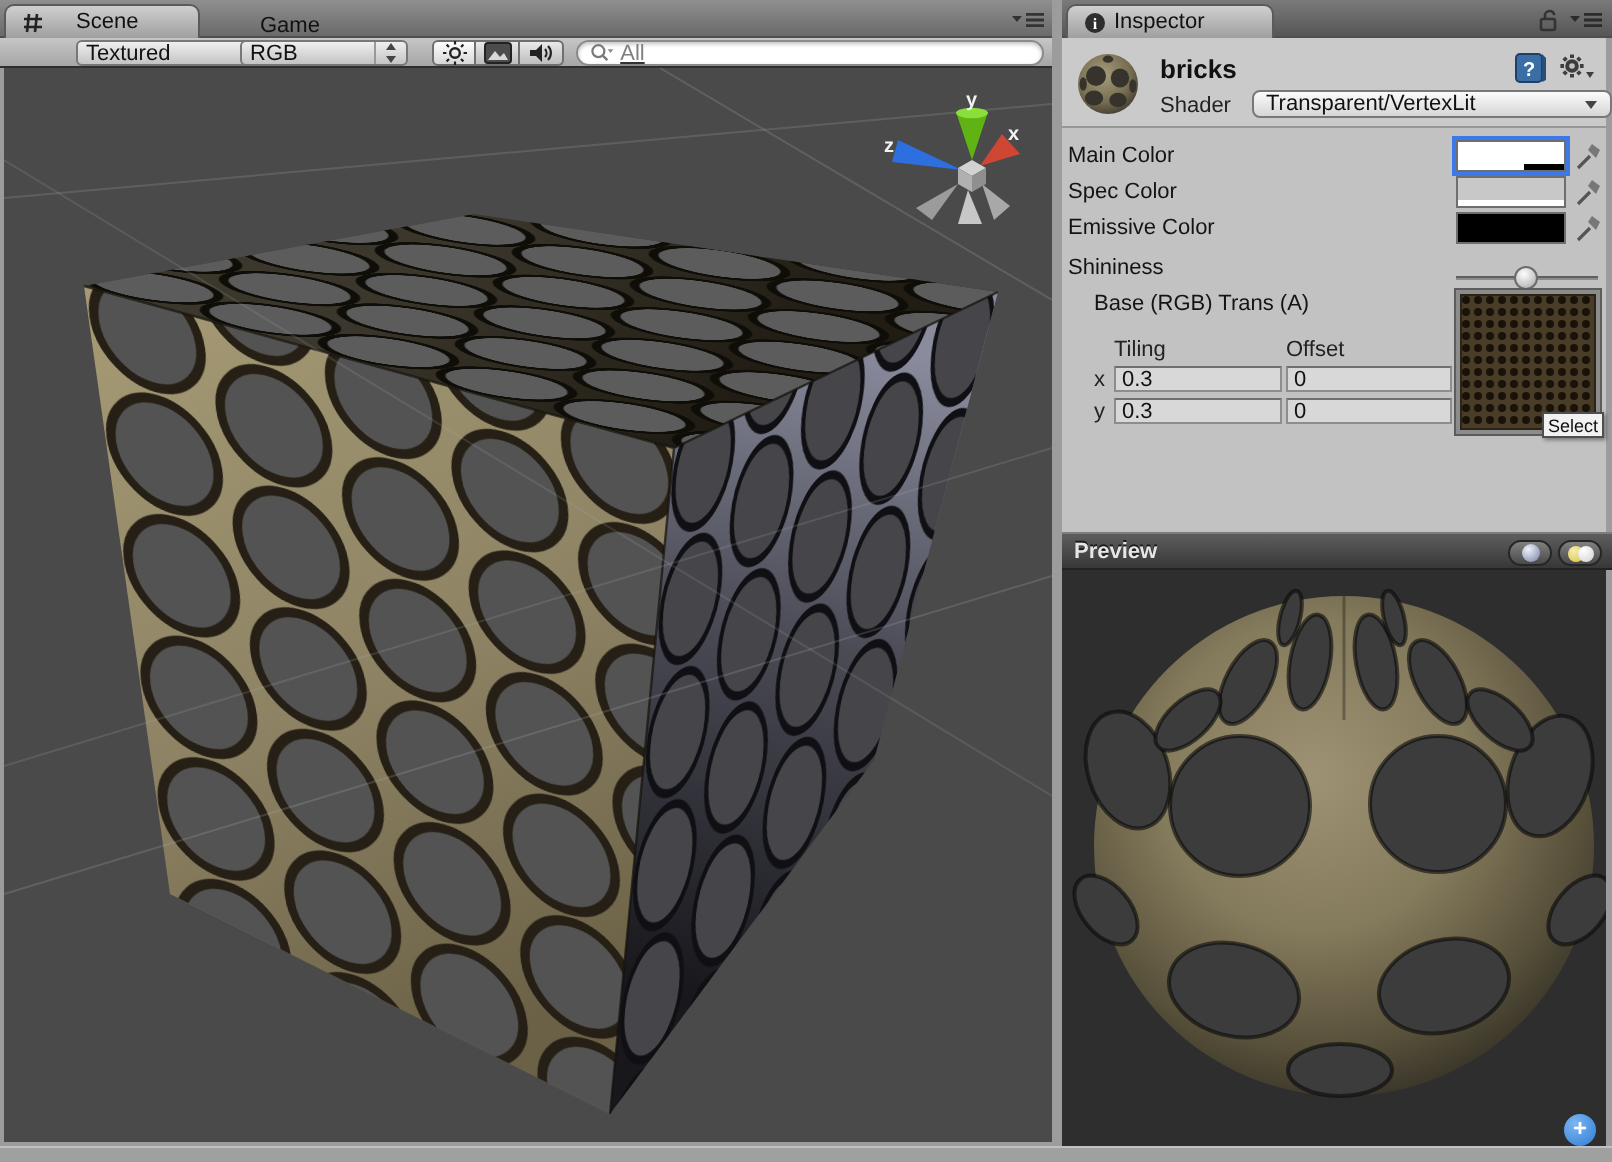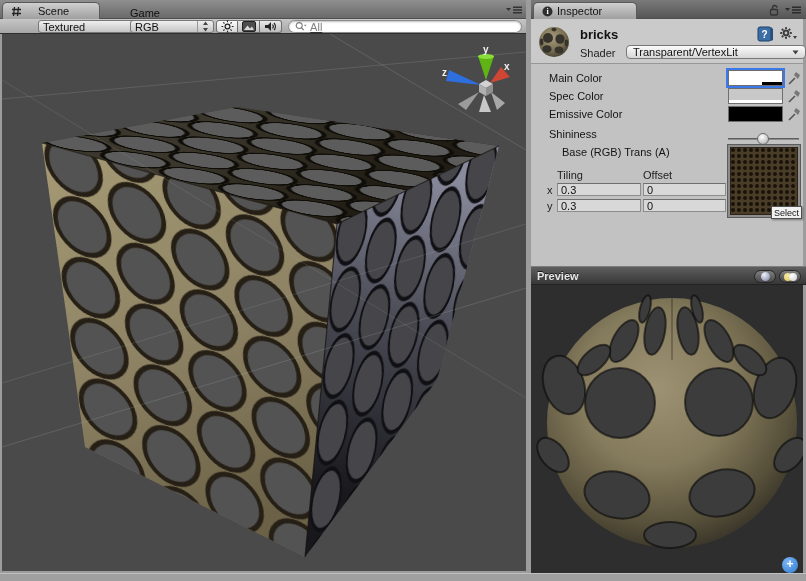--- a/index.html
+++ b/index.html
@@ -36,21 +36,21 @@
   #scene-viewport { position:absolute; left:2px; top:34px; width:524px; height:537px; background:#4a4a4a; }
   #inspector-tabstrip { left:531px; width:275px; background:linear-gradient(#7a7a7a,#565656); }
   #inspector-content { position:absolute; left:531px; top:19px; width:275px; height:247px; background:#c2c2c2; border-right:3px solid #9c9c9c; }
   #mat-header { position:absolute; left:0; top:0; width:272px; height:45px; background:#cacaca; border-bottom:1px solid #979797; }
   #mat-name { position:absolute; left:49px; top:8px; font-size:13px; font-weight:bold; color:#111; }
   #shader-label { position:absolute; left:49px; top:28px; color:#222; }
   #shader-popup { position:absolute; left:95px; top:26px; width:180px; height:14px; border:1px solid #787878; border-radius:4px;
     background:linear-gradient(#fbfbfb,#d6d6d6); display:flex; align-items:center; padding:0 6px; color:#111; }
   #shader-popup .dd { margin-left:auto; }
 
-  .prop-label { position:absolute; left:3px; color:#141414;margin-left:15px; }
+  .prop-label { position:absolute; left:3px; color:#141414; }
   .swatch { position:absolute; left:197px; width:55px; height:16px; border:1px solid #6e6e6e; }
   .swatch .alpha-bar { position:absolute; left:0; bottom:0; width:100%; height:3px; background:#000; }
   .swatch .alpha-fill { position:absolute; left:0; top:0; height:100%; background:#fff; }
   .swatch.focused { outline:2px solid #3c78e7; outline-offset:0px; }
   .dropper { position:absolute; left:256px; width:14px; height:16px; }
 
   #shininess-slider { position:absolute; left:197px; top:114px; width:71px; height:12px; }
   #shininess-slider .track { position:absolute; left:0; top:5px; width:100%; height:2px; background:#8b8b8b; border-top:1px solid #5f5f5f; }
   #shininess-slider .thumb { position:absolute; top:0; width:12px; height:12px; margin-left:-6px; border-radius:50%;
     background:radial-gradient(circle at 40% 30%, #fdfdfd, #c9c9c9 60%, #9d9d9d); border:1px solid #6b6b6b; }
@@ -111,21 +111,21 @@
 
   <div id="scene-toolbar">
     <div class="popup" style="left:2px;width:122px;margin-left:36px;">
       <span>Textured</span>
       <span class="arrows">
         <svg width="7" height="11" viewBox="0 0 7 11">
             <path d="M3.5 0.5 L1 4 H6 Z M1 7 H6 L3.5 10.5 Z" fill="#444"></path>
           </svg>
       </span>
     </div>
-    <div class="popup" style="left:130px;width:84px;justify-content:space-between;">
+    <div class="popup" style="left:120px;width:84px;justify-content:space-between;">
       <span>RGB</span>
       <span class="arrows">
         <svg width="7" height="11" viewBox="0 0 7 11">
             <path d="M3.5 0.5 L1 4 H6 Z M1 7 H6 L3.5 10.5 Z" fill="#444"></path>
           </svg>
       </span>
     </div>
     <div class="segbtn first" style="left:216px;">
       <svg width="13" height="13" viewBox="0 0 13 13">
         <circle cx="6.5" cy="6.5" r="2.4" fill="none" stroke="#222" stroke-width="1.2"></circle>

